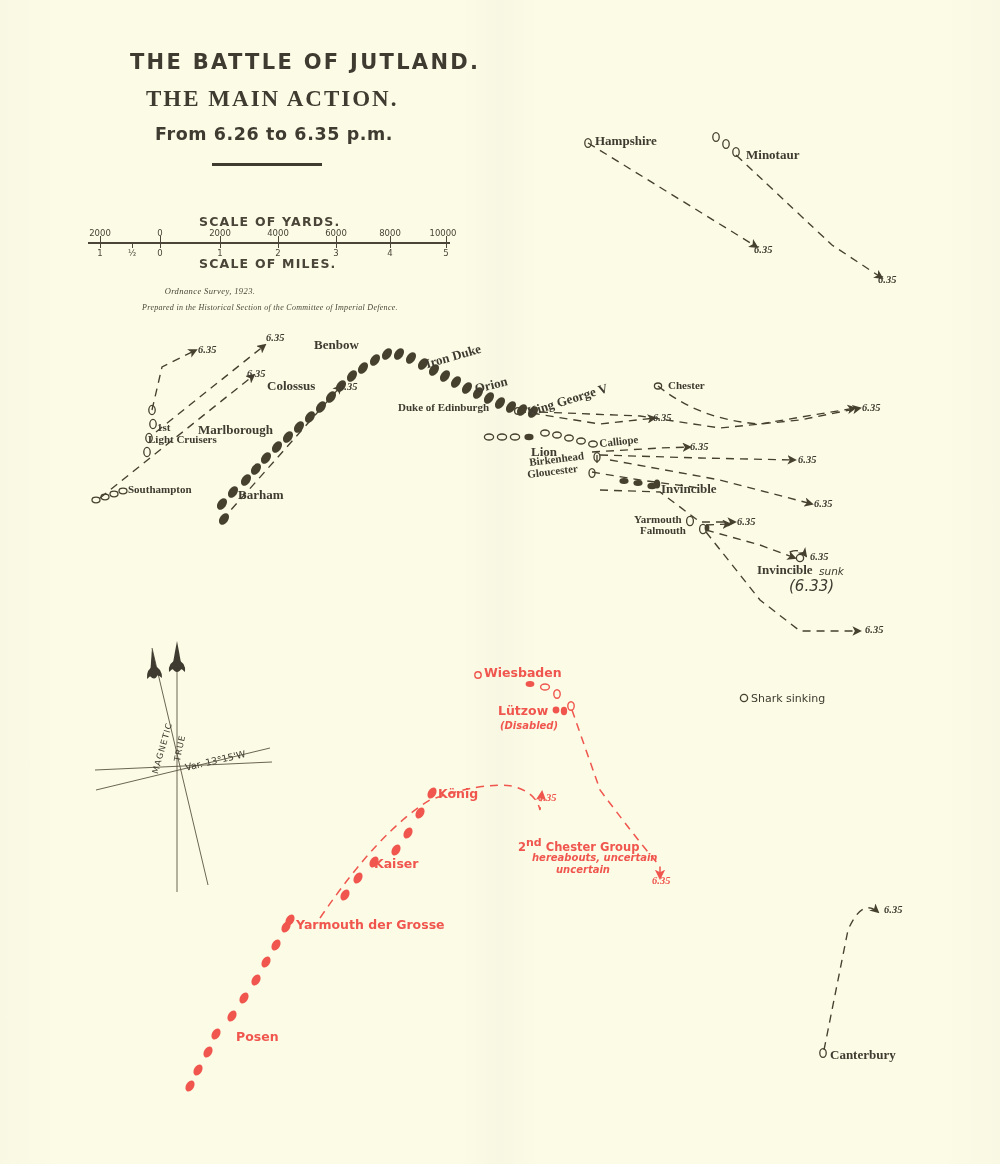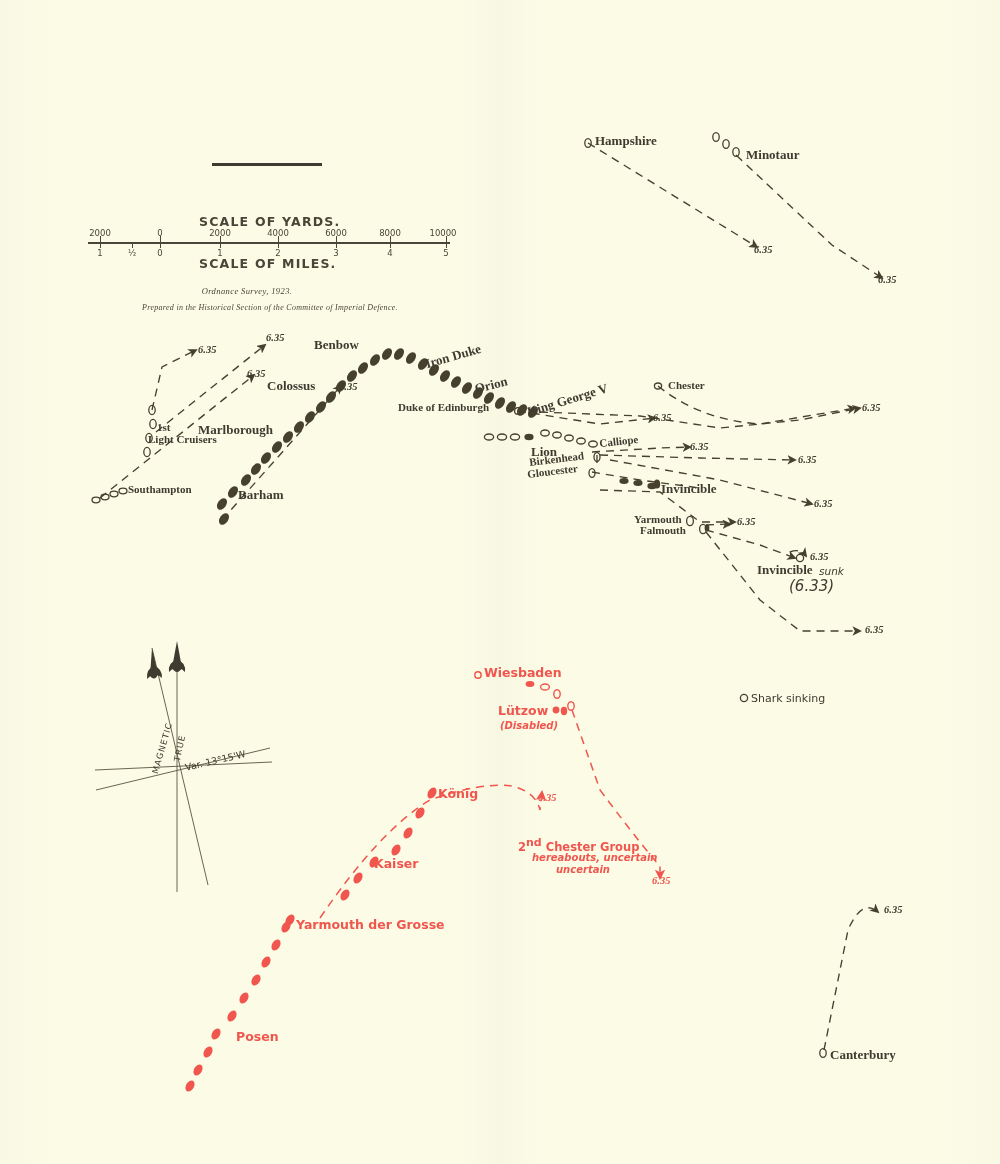--- a/index.html
+++ b/index.html
@@ -51,21 +51,21 @@
   }
   .sb-top{top:0px;}
   .sb-bot{top:20px;}
   #sb-line{position:absolute;left:0;top:14px;width:362px;height:1.6px;background:#4a4538;}
   .sb-tick{position:absolute;width:1.2px;background:#4a4538;}
   .sb-tick.up{top:8px;height:6px;}
   .sb-tick.dn{top:14px;height:6px;}
   #credit-1{
     position:absolute;left:0;top:286px;width:420px;text-align:center;
     font-family:"Liberation Serif",serif;font-style:italic;font-size:8.5px;
-    color:#4a4538;letter-spacing:.4px;padding-left:37px;
+    color:#4a4538;letter-spacing:.4px;
   }
   #credit-2{
     position:absolute;left:0;top:303px;width:540px;text-align:center;
     font-family:"Liberation Serif",serif;font-style:italic;font-size:8px;
     color:#4a4538;letter-spacing:.3px;
   }
 
   
   .lbl{
     position:absolute;white-space:nowrap;
@@ -287,20 +287,23 @@
         <path d="M177 660 q-9 2 -8 12 q4 -5 8 -3 q4 -2 8 3 q1 -10 -8 -12 z"></path>
       </g>
 
       <g fill="#3f3b30" stroke="none">
         <path d="M152 648 L150 676 Q155 682 158 674 Z"></path>
         <path d="M154 666 q-8 3 -7 13 q4 -5 8 -3 q3 -2 7 2 q0 -10 -8 -12 z"></path>
       </g>
     </g>
   </svg>
 
+  <div class="t-main" id="title-1">THE BATTLE OF JUTLAND.</div>
+  <div class="t-main" id="title-2">THE MAIN ACTION.</div>
+  <div class="t-main" id="title-3">From 6.26 to 6.35 p.m.</div>
   <div id="title-rule"></div>
 
   <div id="scale-yards-label">SCALE OF YARDS.</div>
   <div id="scalebar-wrap">
     <div id="sb-line"></div>
     <span class="sb-num sb-top" style="left:12px">2000</span>
     <span class="sb-num sb-top" style="left:72px">0</span>
     <span class="sb-num sb-top" style="left:132px">2000</span>
     <span class="sb-num sb-top" style="left:190px">4000</span>
     <span class="sb-num sb-top" style="left:248px">6000</span>

